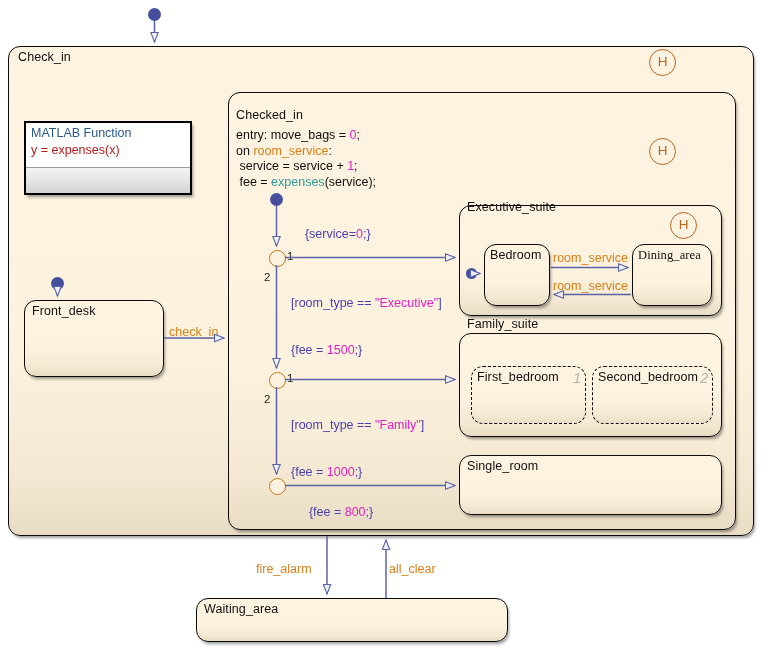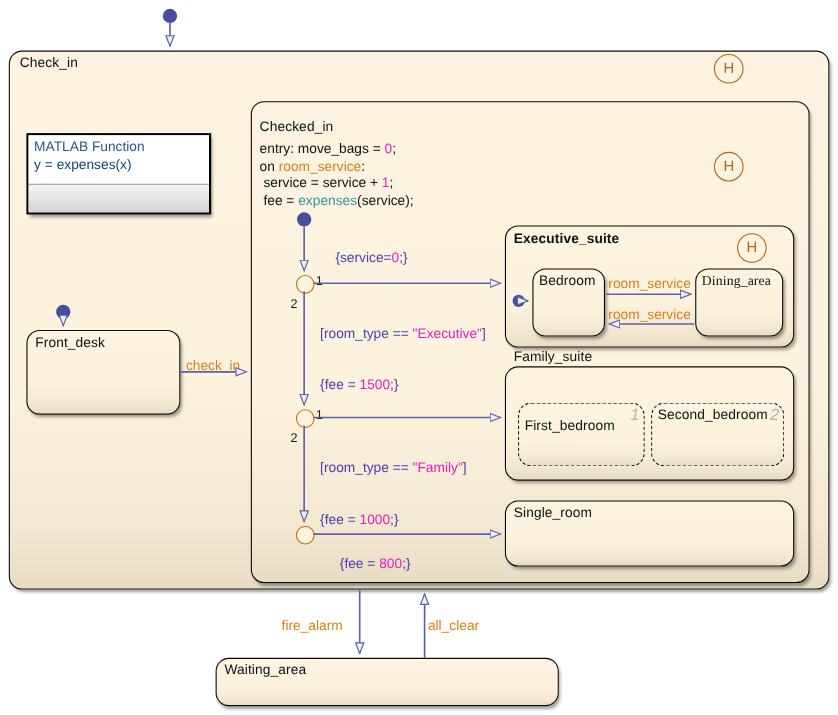--- a/index.html
+++ b/index.html
@@ -143,21 +143,21 @@
     top: 3px;
     font-size: 12.5px;
     color: #29598c;
     white-space: nowrap;
   }
   .mlfcn-sig {
     position: absolute;
     left: 5px;
     top: 20px;
     font-size: 12.5px;
-    color: #0c4a6e;
+    color: #b91c1c;
     white-space: nowrap;
   }
   .mlfcn-bot {
     position: absolute;
     left: 0; right: 0; top: 44px; bottom: 0;
     background: linear-gradient(to bottom, #f3f3f3 0%, #e6e6e6 45%, #d3d3d3 100%);
     border-top: 1px solid #9a9a9a;
     box-sizing: border-box;
   }
 </style>
@@ -189,21 +189,21 @@
   <div style="position:absolute; left:236px; top:113px; font-size:12.5px; color:#101010; line-height:15.4px; white-space:pre;">
 <span>entry: move_bags = </span><span class="kw-num">0</span><span>;</span>
 <span>on </span><span class="kw-event">room_service</span><span>:</span>
 <span> service = service + </span><span class="kw-num">1</span><span>;</span>
 <span> fee = </span><span class="kw-fn">expenses</span><span>(service);</span>
   </div>
   <div class="hist" style="left:649px; top:138px;">H</div>
 
   <div class="state" style="left:459px; top:205px; width:263px; height:111px;">
   </div>
-  <div class="state-label" style="left:467px; top:210px;font-weight:bold;">Executive_suite</div>
+  <div class="state-label" style="left:467px; top:200px;">Executive_suite</div>
   <div class="hist" style="left:670px; top:212px;">H</div>
 
   <div class="state" style="left:484px; top:244px; width:66px; height:62px;">
   </div>
   <div class="state-label" style="left:490px; top:248px;">Bedroom</div>
 
   <div class="state" style="left:632px; top:244px; width:80px; height:62px;">
   </div>
   <div class="state-label" style="left:638px; top:248px;font-family:Liberation Serif, serif;">Dining_area</div>
 
@@ -211,21 +211,21 @@
 
   <div class="tlabel" style="left:553px; top:251px;">room_service</div>
   <div class="tlabel" style="left:553px; top:279px;">room_service</div>
 
   <div class="state" style="left:459px; top:333px; width:263px; height:104px;">
   </div>
   <div class="state-label" style="left:467px; top:317px;">Family_suite</div>
 
   <div class="state parallel" style="left:471px; top:366px; width:115px; height:58px;">
   </div>
-  <div class="state-label" style="left:477px; top:380px;">First_bedroom</div>
+  <div class="state-label" style="left:477px; top:370px;">First_bedroom</div>
   <div class="corner-num" style="left:573px; top:369px; right:auto;">1</div>
 
   <div class="state parallel" style="left:592px; top:366px; width:121px; height:58px;">
   </div>
   <div class="state-label" style="left:598px; top:370px;">Second_bedroom</div>
   <div class="corner-num" style="left:700px; top:369px; right:auto;">2</div>
 
   <div class="state" style="left:459px; top:455px; width:263px; height:60px;">
   </div>
   <div class="state-label" style="left:467px; top:459px;">Single_room</div>

